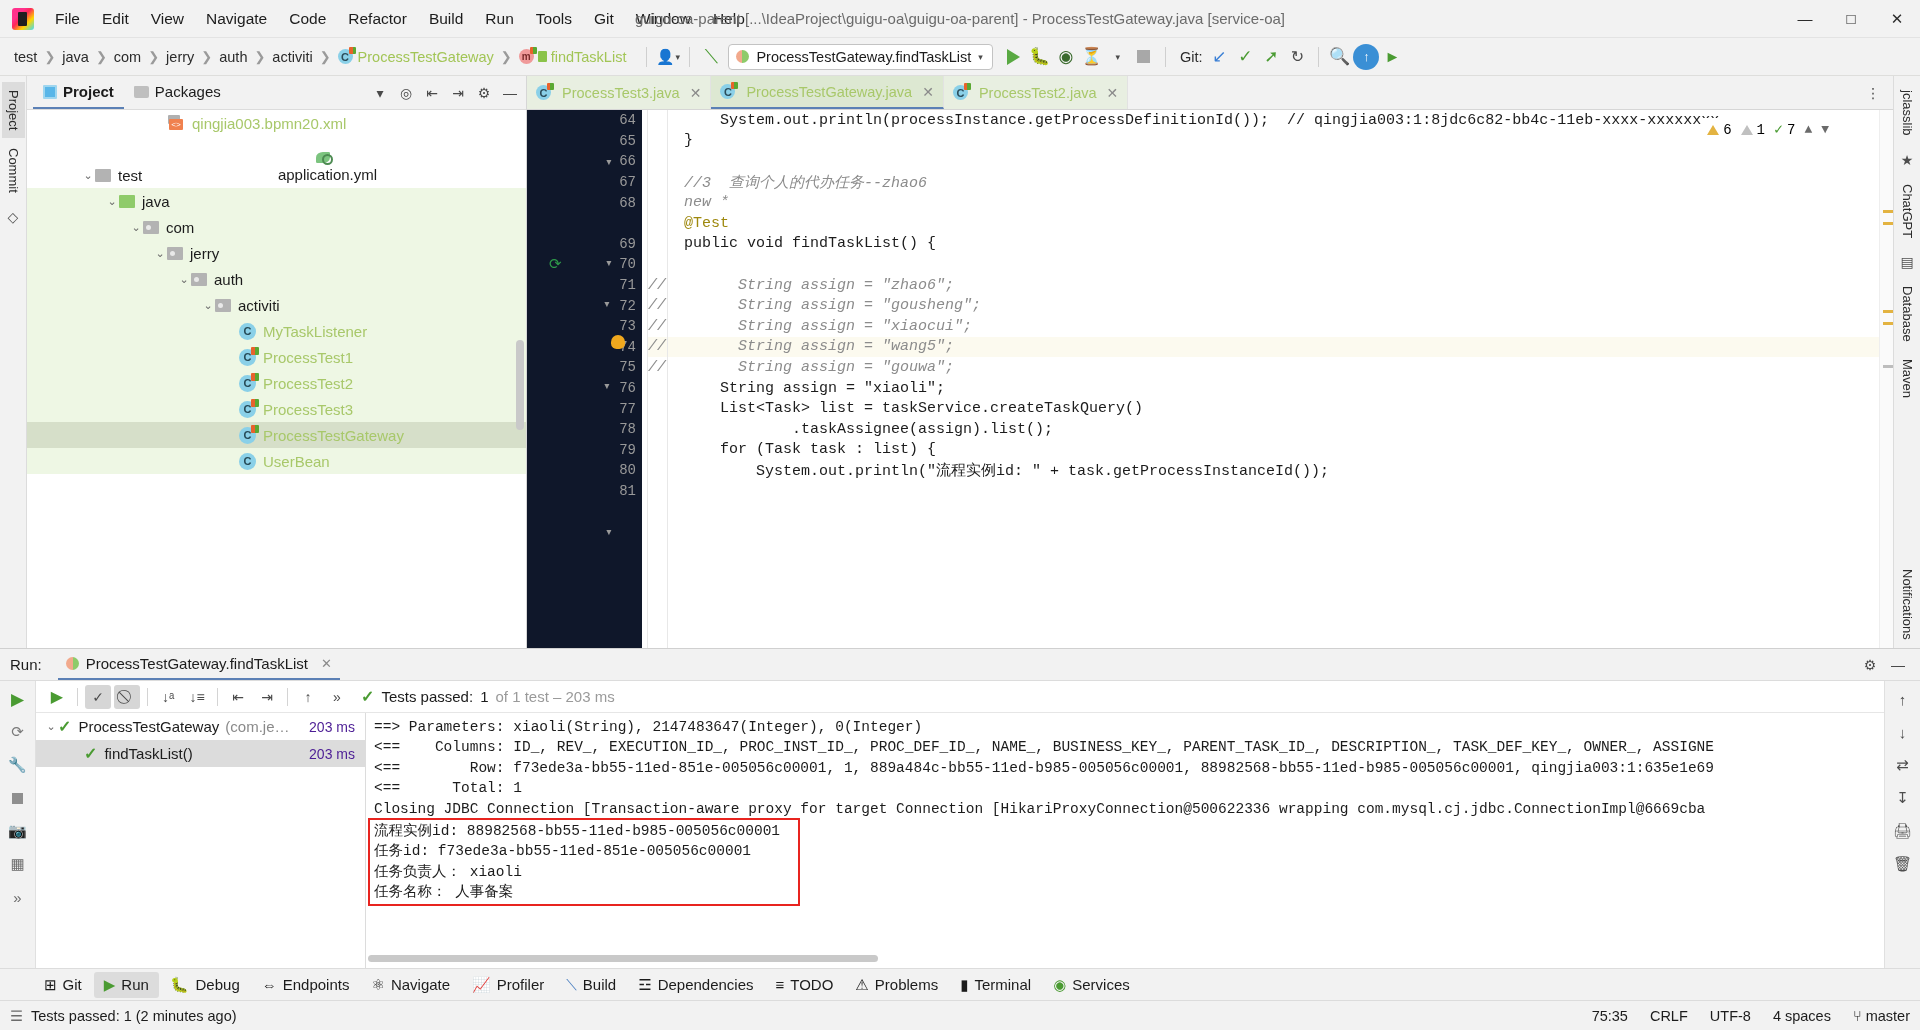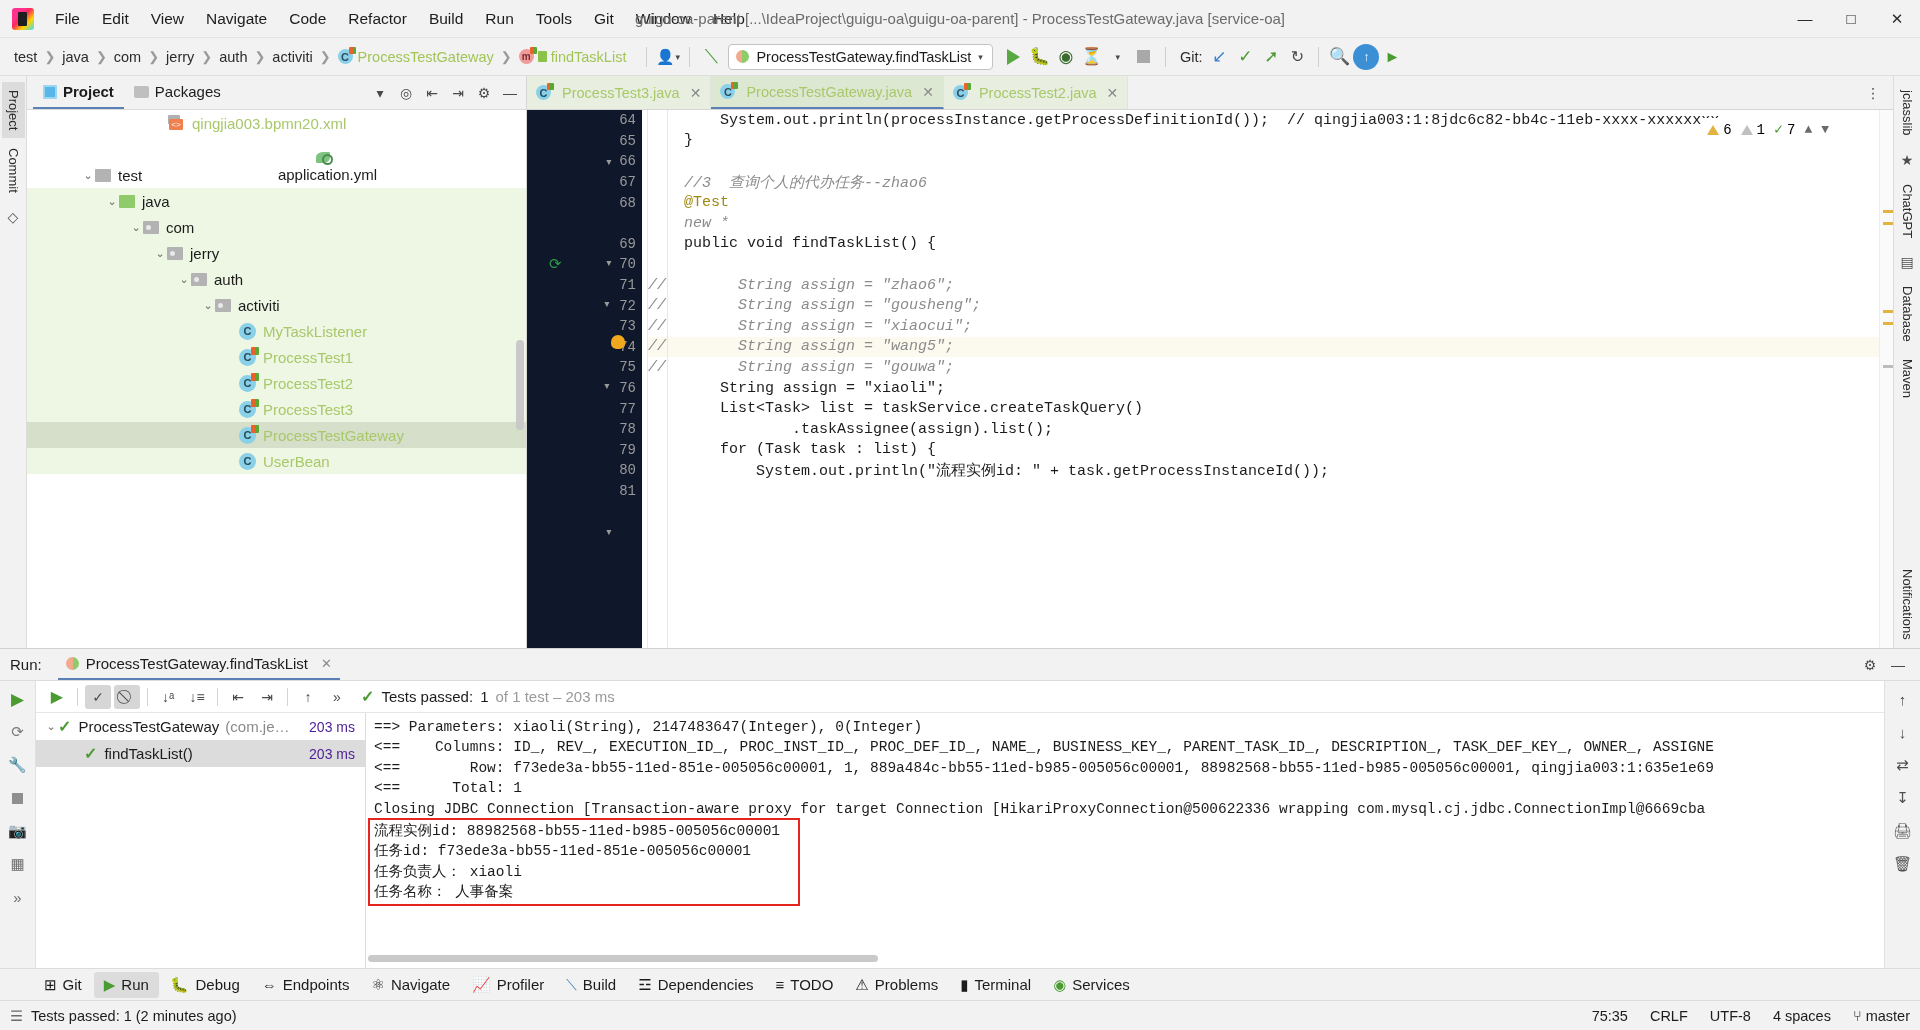--- a/index.html
+++ b/index.html
@@ -449,22 +449,22 @@
             <div style="position: absolute; top: 186px; left: 76px; font-size: 13px; color: rgb(154, 154, 154);">▾</div>
             <div style="position: absolute; top: 268px; left: 76px; font-size: 13px; color: rgb(154, 154, 154);">▾</div>
             <div style="position: absolute; top: 414px; left: 78px; font-size: 13px; color: rgb(154, 154, 154);">▾</div>
             <div class="bulb" style="top: 225px; left: 84px;"></div>
           </div>
         <div class="code" id="code-host">
             <div class="cl"><span>        System.out.println(processInstance.getProcessDefinitionId());  // qingjia003:1:8jdc6c82-bb4c-11eb-xxxx-xxxxxxxx</span></div>
             <div class="cl"><span>    }</span></div>
             <div class="cl"><span></span></div>
             <div class="cl"><span class="cmt">    //3  查询个人的代办任务--zhao6</span></div>
+            <div class="cl"><span class="gcmt">    new *</span></div>
             <div class="cl"><span class="ann">    @Test</span></div>
-            <div class="cl"><span class="gcmt">    new *</span></div>
             <div class="cl"><span>    public void findTaskList() {</span></div>
             <div class="cl"><span></span></div>
             <div class="cl"><span class="cmt">//        String assign = "zhao6";</span></div>
             <div class="cl"><span class="cmt">//        String assign = "gousheng";</span></div>
             <div class="cl"><span class="cmt">//        String assign = "xiaocui";</span></div>
             <div class="cl hl"><span class="cmt">//        String assign = "wang5";</span></div>
             <div class="cl"><span class="cmt">//        String assign = "gouwa";</span></div>
             <div class="cl"><span>        String assign = "xiaoli";</span></div>
             <div class="cl"><span>        List&lt;Task&gt; list = taskService.createTaskQuery()</span></div>
             <div class="cl"><span>                .taskAssignee(assign).list();</span></div>

